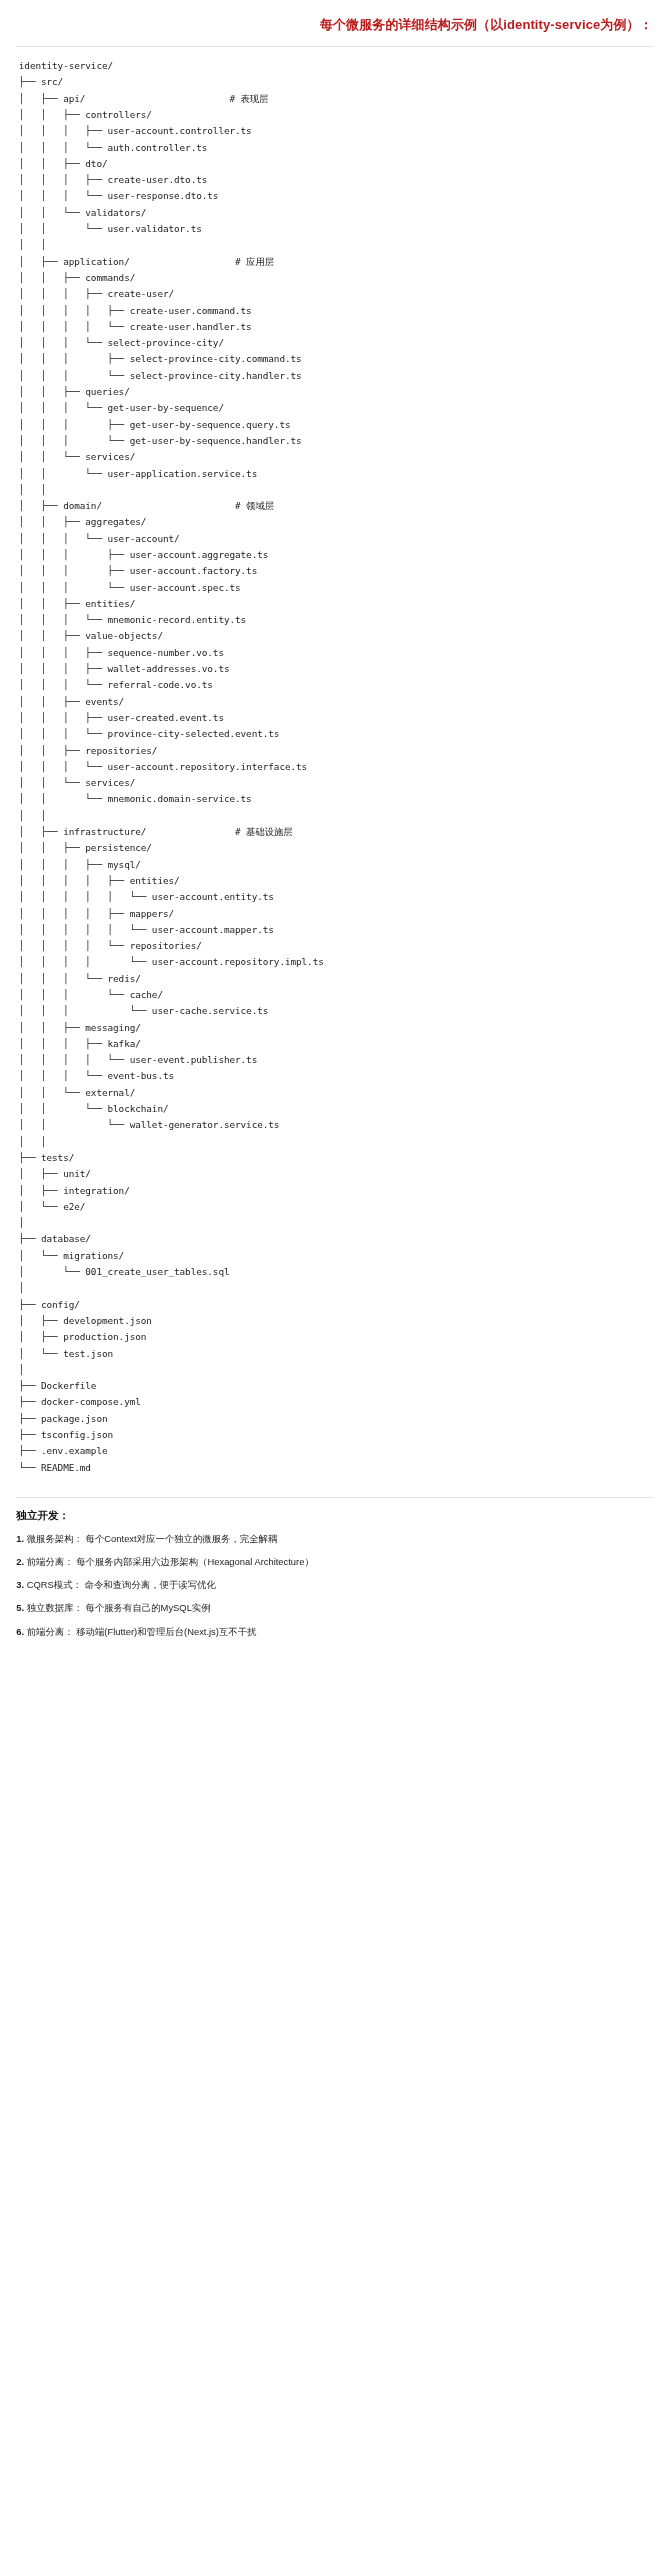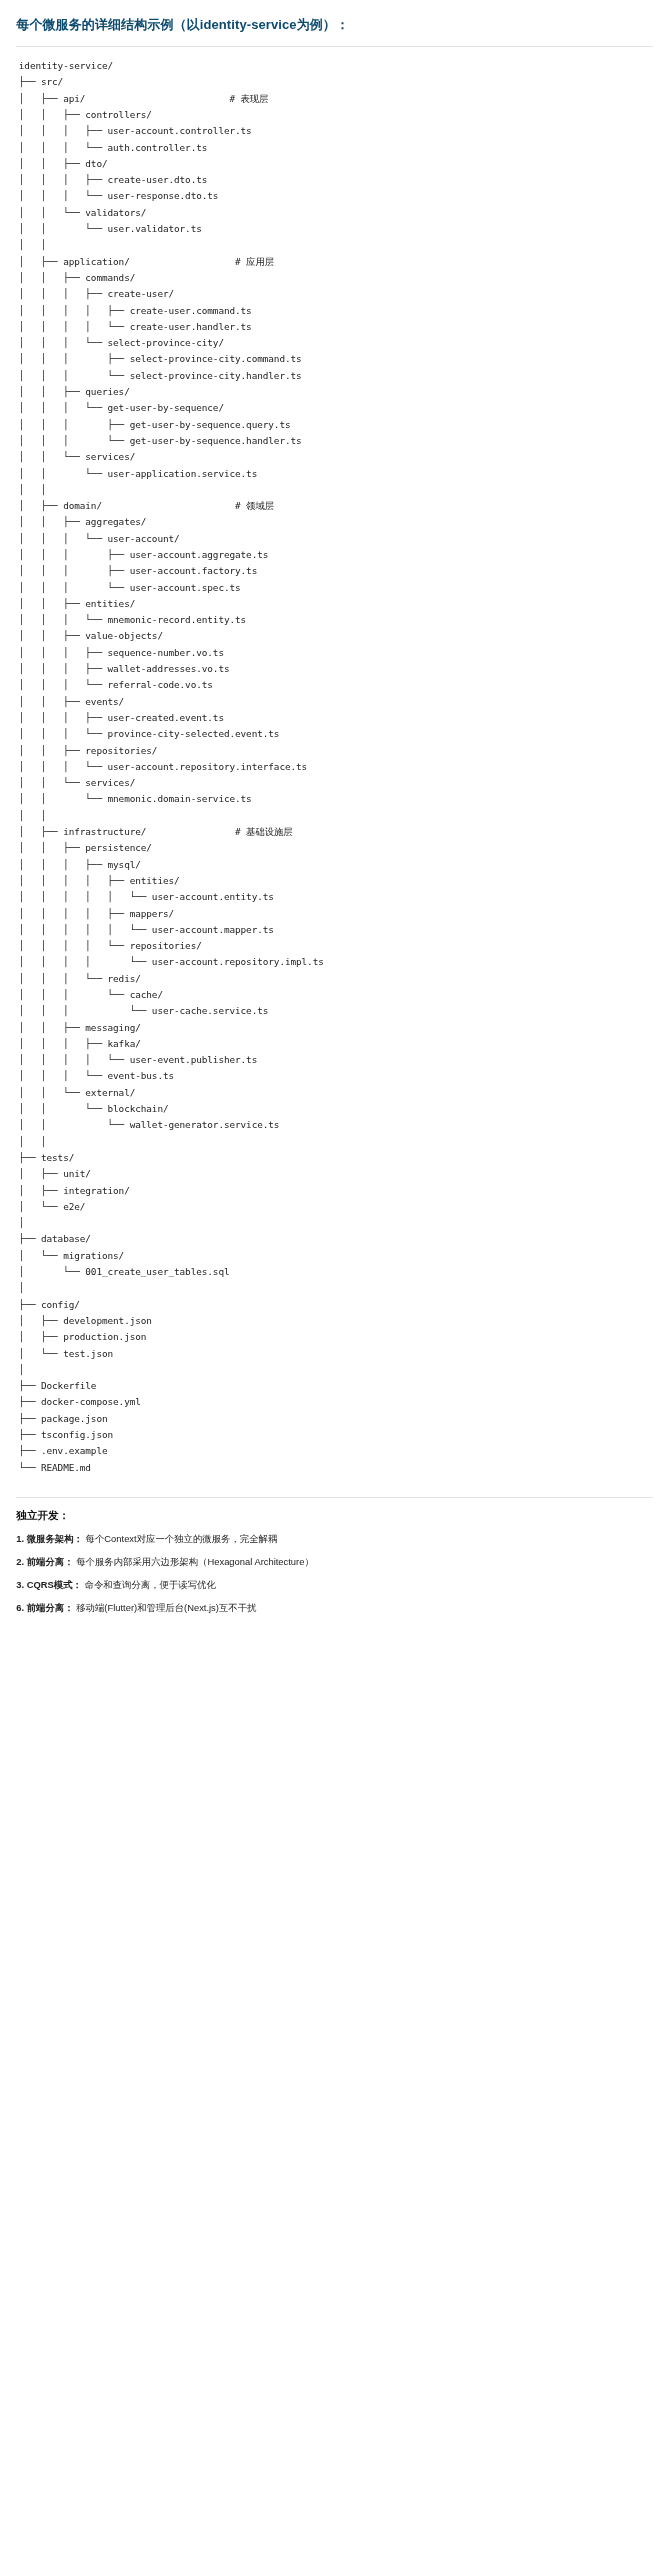--- a/index.html
+++ b/index.html
@@ -13,23 +13,24 @@
     color: #1a1a1a;
   }
   .page {
     width: 669px;
     box-sizing: border-box;
     padding: 0 16.3px;
   }
   .doc-title {
     font-size: 13px;
     font-weight: bold;
-    color: #0c4a6e;
+    color: #b91c1c;
     padding: 16.3px 0 11.3px 0;
     letter-spacing: 0.1px;
+    text-align: right;
   }
   .divider {
     height: 0.6px;
     background: #e2e2e2;
     margin: 0 0 8.8px 0;
   }
   .tree {
     font-family: "DejaVu Sans Mono", "Liberation Mono", monospace;
     font-size: 9.4px;
     line-height: 16.3px;
@@ -57,21 +58,21 @@
   .key-list li {
     font-size: 9.4px;
     line-height: 13.8px;
     margin-bottom: 9.4px;
     color: #222222;
   }
   .key-list li .kl-num {
     font-weight: bold;
   }
   .key-list li .kl-name {
-    font-weight: bold;
+    font-weight: normal;
   }
   .key-list li .kl-desc {
     font-weight: normal;
   }
   .footer-note {
     font-size: 8.8px;
     color: #333333;
     padding: 6.3px 0 19px 0;
     line-height: 13.8px;
   }
@@ -187,20 +188,25 @@
       <span class="kl-num">2.</span>
       <span class="kl-name">前端分离：</span>
       <span class="kl-desc">每个服务内部采用六边形架构（Hexagonal Architecture）</span>
     </li>
     <li>
       <span class="kl-num">3.</span>
       <span class="kl-name">CQRS模式：</span>
       <span class="kl-desc">命令和查询分离，便于读写优化</span>
     </li>
     <li>
+      <span class="kl-num">5.</span>
+      <span class="kl-name">独立数据库：</span>
+      <span class="kl-desc">每个服务有自己的MySQL实例</span>
+    </li>
+    <li>
       <span class="kl-num">6.</span>
       <span class="kl-name">前端分离：</span>
       <span class="kl-desc">移动端(Flutter)和管理后台(Next.js)互不干扰</span>
     </li>
   </ul>
 
 
 </div>
 
 

